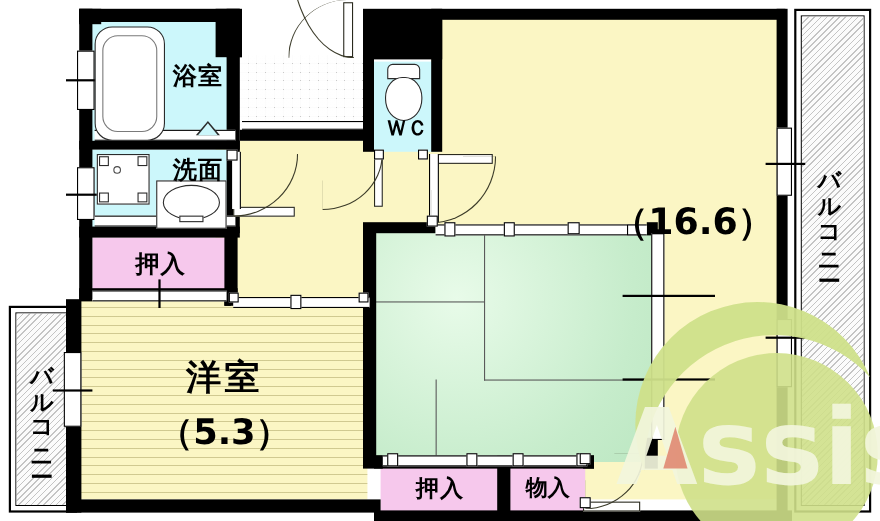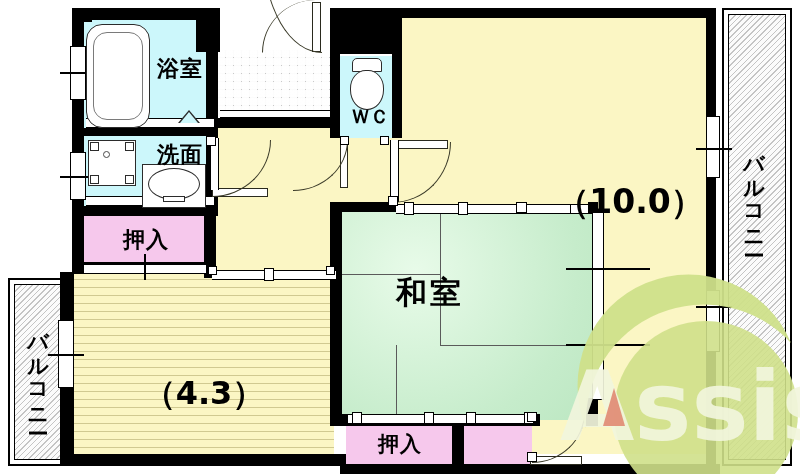--- a/index.html
+++ b/index.html
@@ -239,32 +239,33 @@
     <div class="pandot" style="left:14px;top:10px;width:5px;height:5px;"></div>
   </div>
 
   <div class="basin" style="left:142px;top:164px;width:64px;height:44px;"></div>
   <div class="basinoval" style="left:148px;top:168px;width:52px;height:32px;"></div>
   <div class="basinbar" style="left:163px;top:196px;width:22px;height:6px;"></div>
 
   <div class="toilet-tank" style="left:352px;top:58px;width:30px;height:14px;"></div>
   <div class="toilet-bowl" style="left:350px;top:70px;width:34px;height:40px;"></div>
 
-  <div class="lbl" style="left:550px;top:180px;width:160px;font-size:33px;">（10.0）</div>
-
-  <div class="lbl" style="left:370px;top:272px;width:120px;font-size:31px;letter-spacing:3px;">和室</div>
-
-  <div class="lbl" style="left:136px;top:372px;width:136px;font-size:32px;">（4.3）</div>
+  <div class="lbl" style="left:550px;top:180px;width:160px;font-size:33px;">（16.6）</div>
+
+
+  <div class="lbl" style="left:142px;top:322px;width:124px;font-size:32px;letter-spacing:3px;">洋室</div>
+  <div class="lbl" style="left:136px;top:372px;width:136px;font-size:32px;">（5.3）</div>
 
   <div class="lbl" style="left:140px;top:140px;width:80px;font-size:22px;letter-spacing:1px;">洗面</div>
   <div class="lbl" style="left:140px;top:54px;width:80px;font-size:22px;letter-spacing:1px;">浴室</div>
   <div class="lbl" style="left:341px;top:104px;width:58px;font-size:19px;letter-spacing:0px;">ＷＣ</div>
 
   <div class="lbl" style="left:104px;top:225px;width:84px;font-size:22px;letter-spacing:1px;">押入</div>
   <div class="lbl" style="left:358px;top:430px;width:84px;font-size:21px;letter-spacing:1px;">押入</div>
+  <div class="lbl" style="left:464px;top:430px;width:68px;font-size:20px;letter-spacing:0px;">物入</div>
 
   <div class="lbl v" style="left:24px;top:318px;font-size:21px;letter-spacing:2px;">バルコニー</div>
   <div class="lbl v" style="left:740px;top:140px;font-size:21px;letter-spacing:2px;">バルコニー</div>
 
   <svg id="wm" viewBox="0 0 250 250">
     <path d="M30 180 A105 105 0 0 1 235 95 A118 118 0 0 0 30 180 Z" fill="#cfe08a" opacity="0.95"></path>
     <circle cx="150" cy="165" r="92" fill="#cfe08a" opacity="0.9"></circle>
     <text x="4" y="192" font-family="DejaVu Sans, Liberation Sans, sans-serif" font-size="96" font-weight="700" fill="#f2f6dd" opacity="0.92">Assist</text>
     <path d="M47 178 L58 140 L69 178 Z" fill="#e08a72" opacity="0.9"></path>
   </svg>

